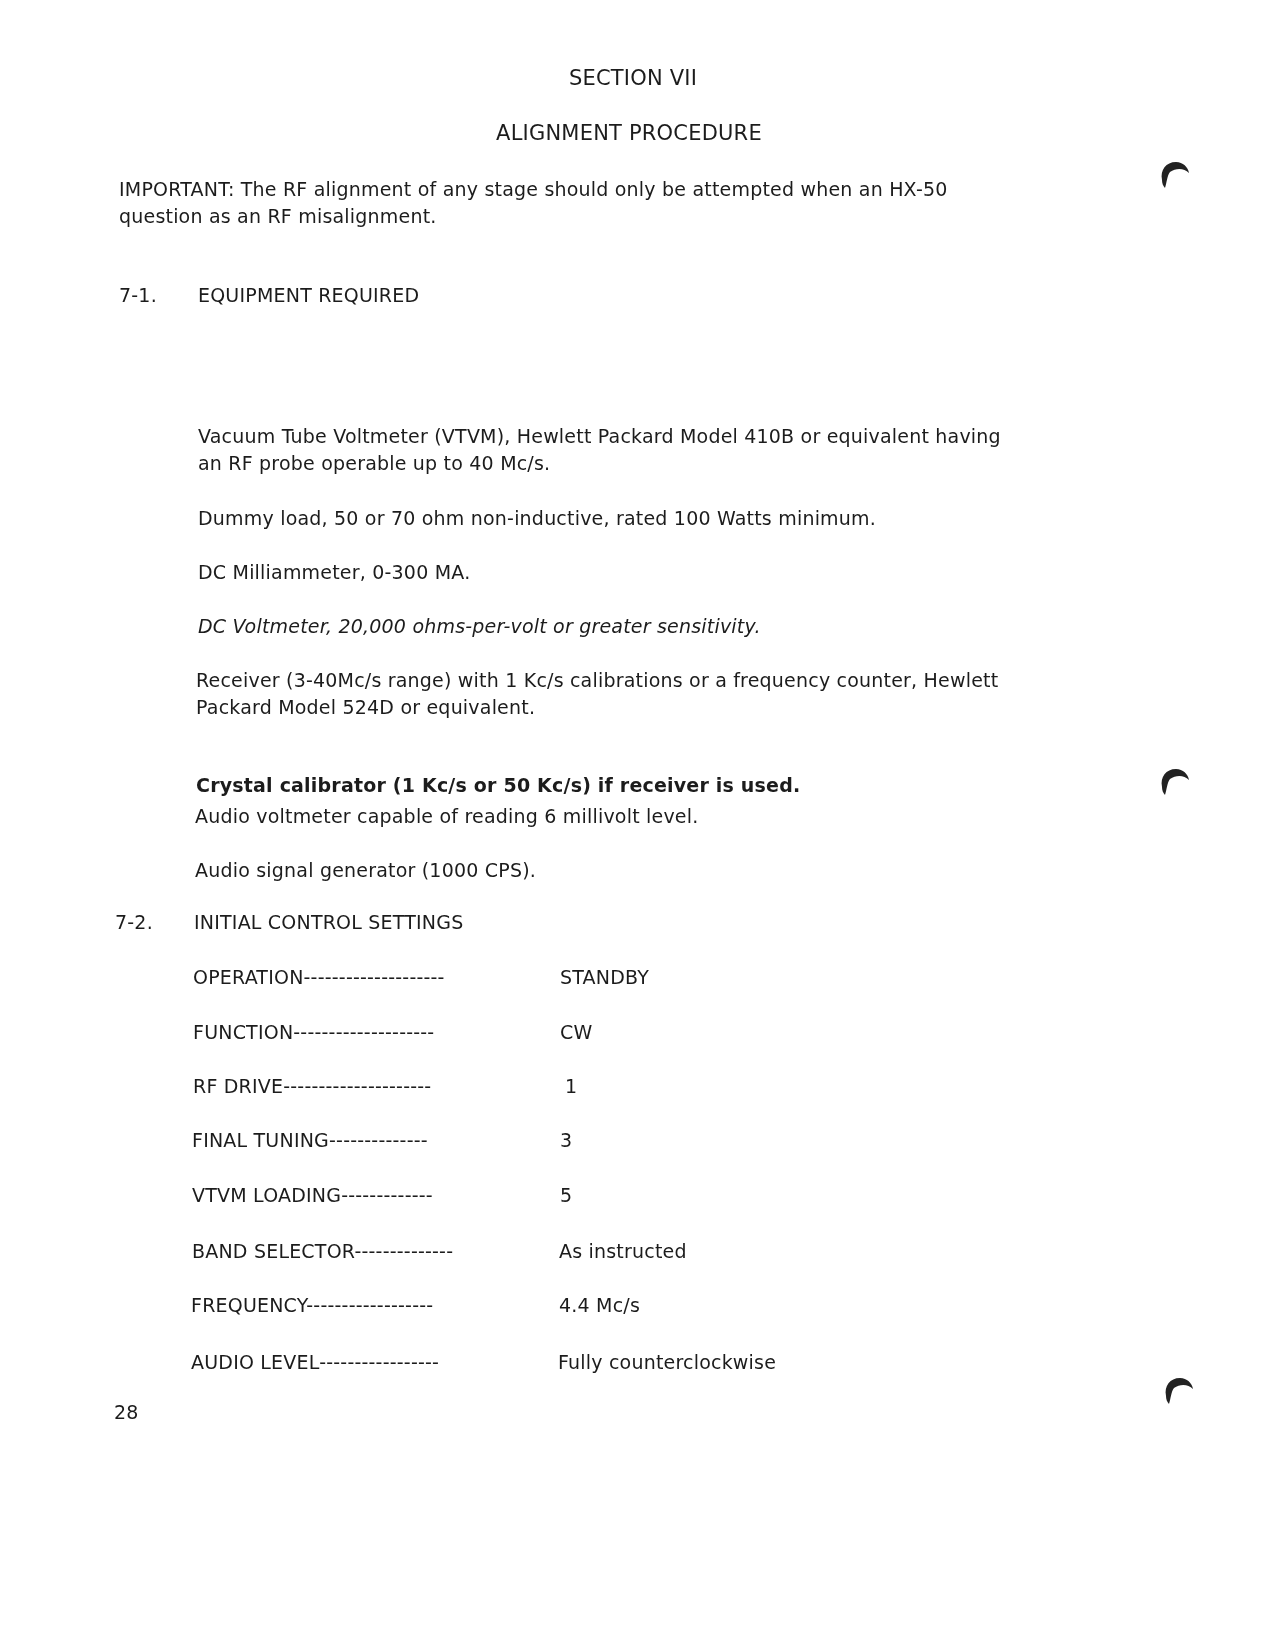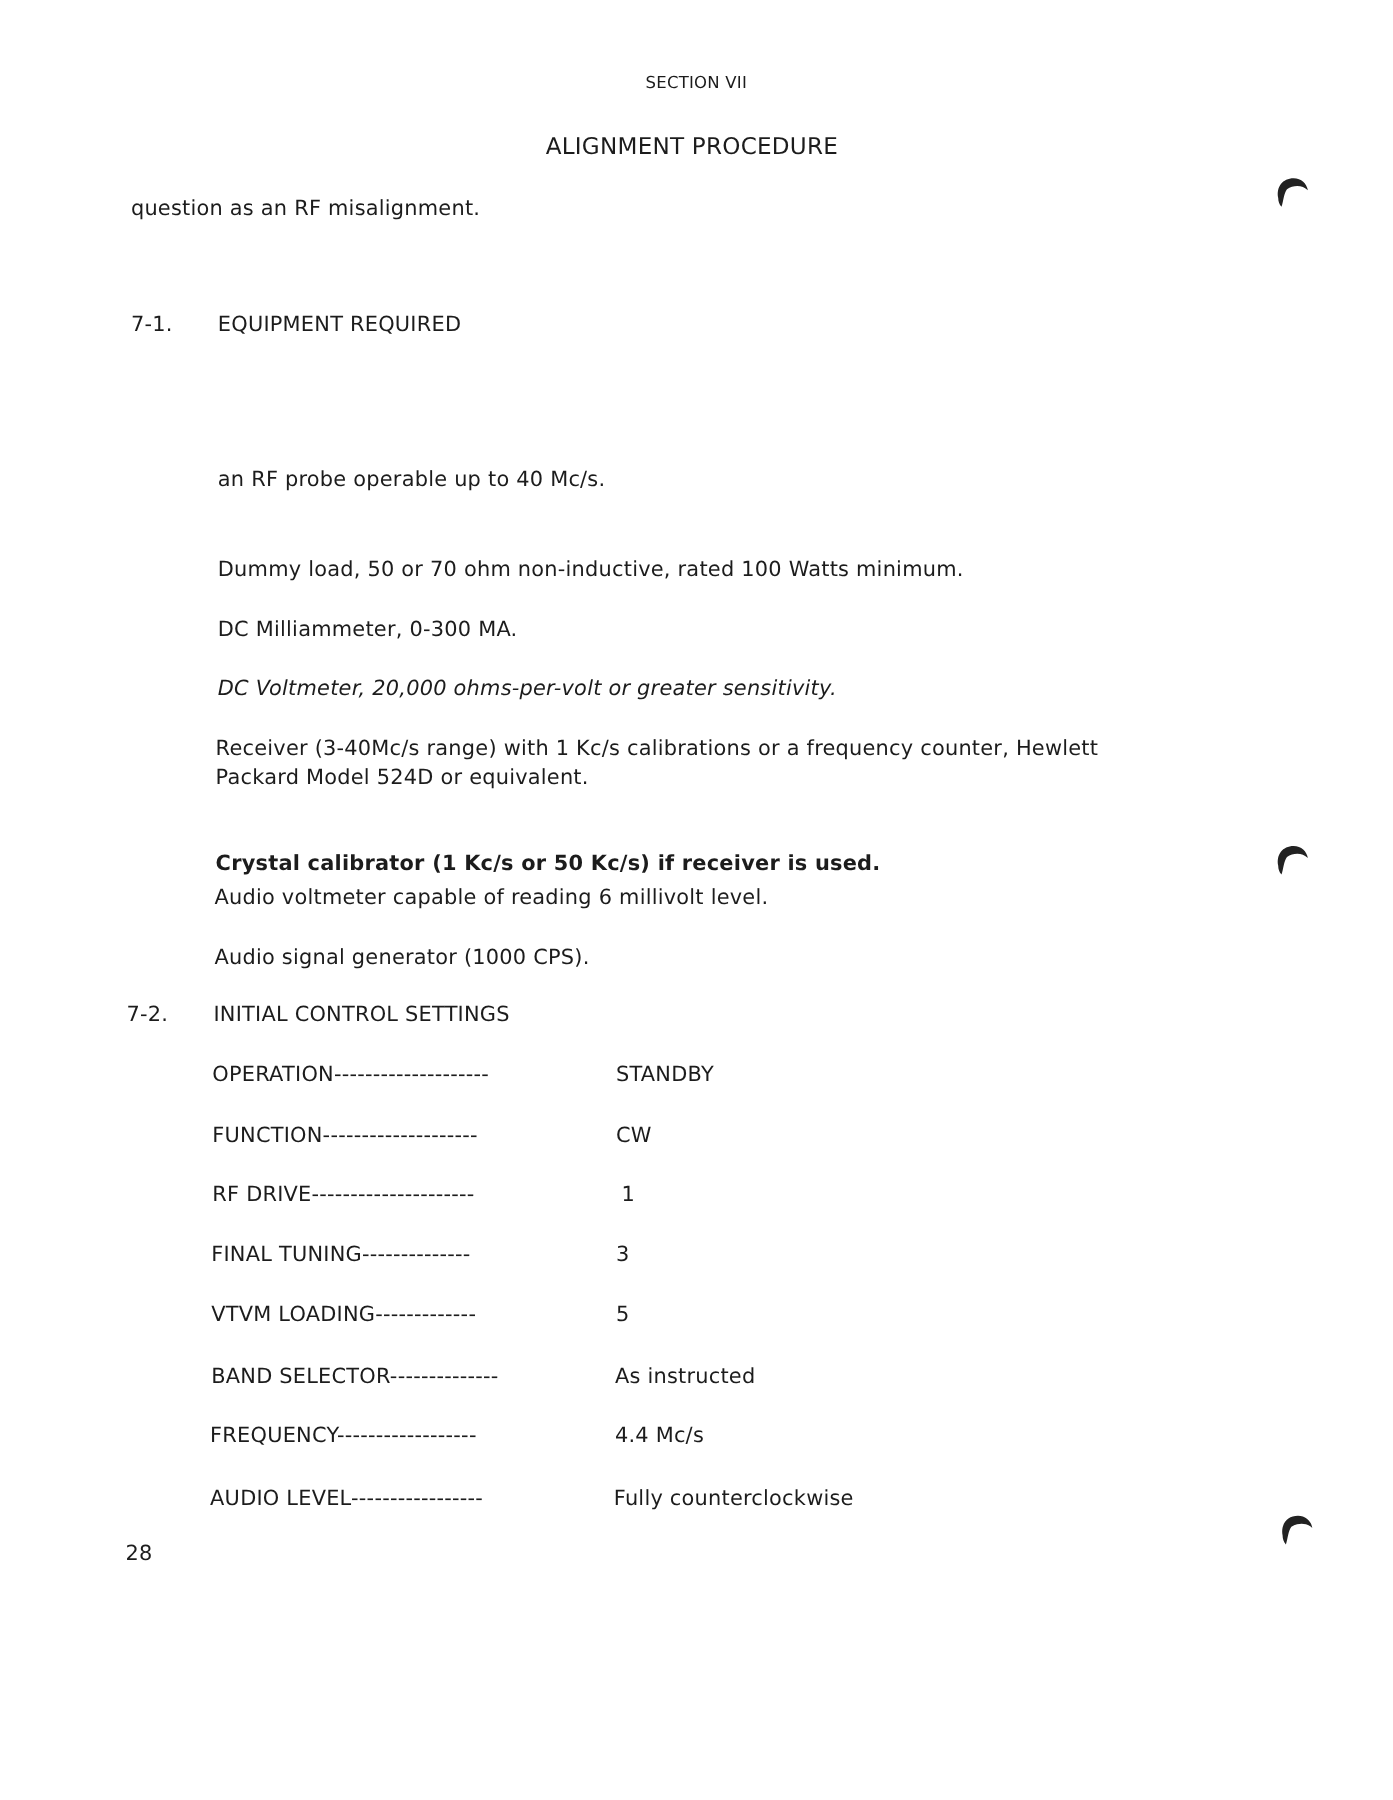--- a/index.html
+++ b/index.html
@@ -13,33 +13,35 @@
   .para { position: absolute; line-height: 27px; white-space: nowrap; }
   .hole { position: absolute; width: 34px; height: 34px; }
   .hole svg { width: 100%; height: 100%; display: block; }
   .setting { position: absolute; left: 193px; white-space: nowrap; }
   .setting .lbl { display: inline-block; }
   .setting .val { position: absolute; white-space: nowrap; }
 </style>
 </head>
 <body>
 
-<div class="center" style="top:66px; font-size:15px;">SECTION VII</div>
+<div class="center" style="top:66px; font-size:21px;">SECTION VII</div>
 <div class="center" style="top:121px; font-size:21px; left:-4px;">ALIGNMENT PROCEDURE</div>
 
 <div class="para" style="left:119px; top:176px;">
+  <div>IMPORTANT:  The RF alignment of any stage should only be attempted when an HX-50</div>
   <div>question as an RF misalignment.</div>
 </div>
 
 <div class="abs" style="left:119px; top:284px;">7-1.</div>
 <div class="abs" style="left:198px; top:284px;">EQUIPMENT REQUIRED</div>
 
 <div class="para" style="left:198px; top:340px;">
 </div>
 <div class="para" style="left:198px; top:423px;">
+  <div>Vacuum Tube Voltmeter (VTVM), Hewlett Packard Model 410B or equivalent having</div>
   <div>an RF probe operable up to 40 Mc/s.</div>
 </div>
 <div class="para" style="left:198px; top:505px;">
   <div>Dummy load, 50 or 70 ohm non-inductive, rated 100 Watts minimum.</div>
 </div>
 <div class="para" style="left:198px; top:559px;">
   <div>DC Milliammeter, 0-300 MA.</div>
 </div>
 <div class="para" style="left:198px; top:613px;font-style:italic;">
   <div>DC Voltmeter, 20,000 ohms-per-volt or greater sensitivity.</div>

